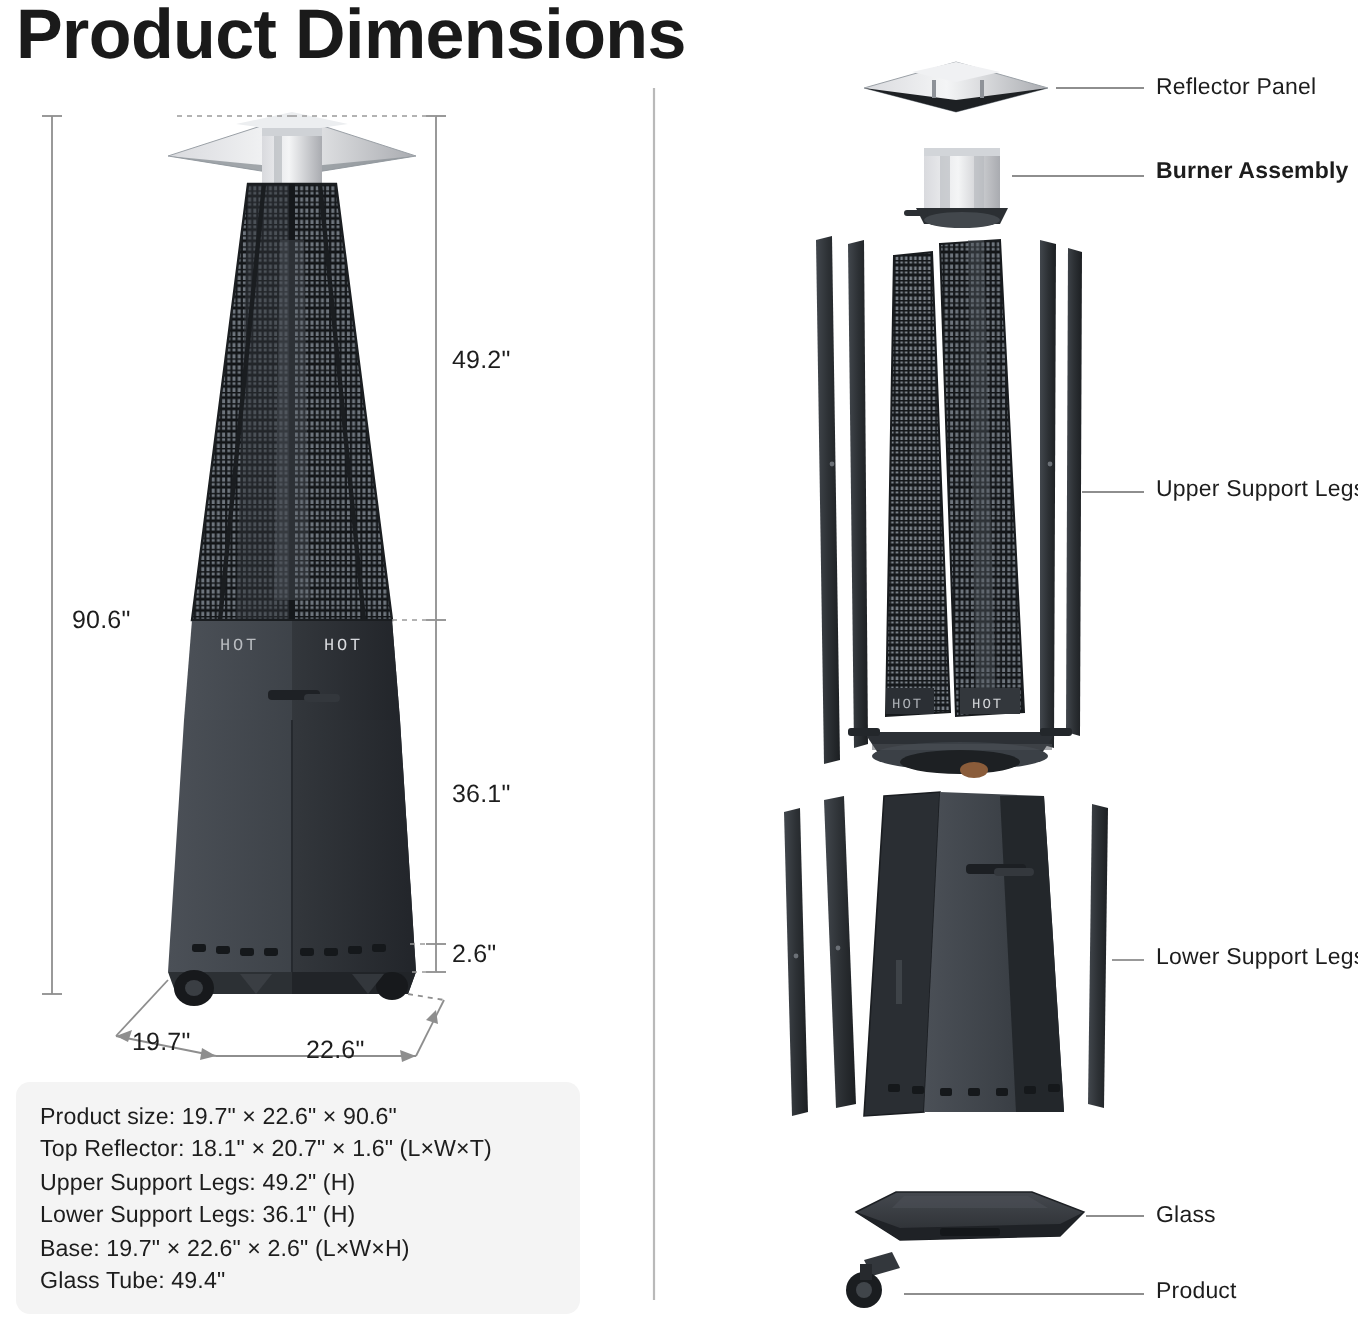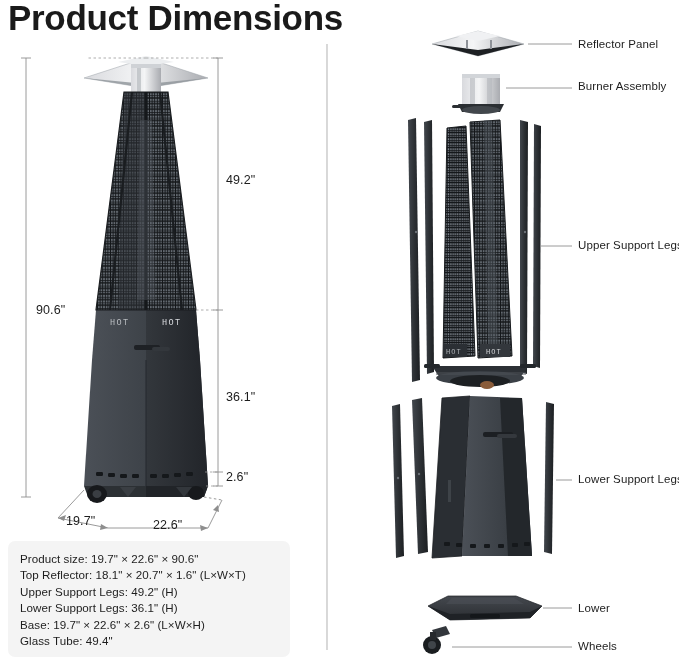--- a/index.html
+++ b/index.html
@@ -34,21 +34,21 @@
   .dim-26{left:226px;top:470px;}
   .dim-197{left:66px;top:514px;}
   .dim-226{left:153px;top:518px;}
 
   
   .callout{
     position:absolute;font-size:11.5px;color:#1d1d1d;
     white-space:nowrap;letter-spacing:0.1px;
   }
   .c-reflector{left:578px;top:38px;text-align:right;}
-  .c-burner{left:578px;top:80px;}
+  .c-burner{left:578px;top:80px;font-weight:bold;}
   .c-upper{left:578px;top:239px;}
   .c-lower{left:578px;top:473px;}
   .c-base{left:578px;top:602px;}
   .c-wheels{left:578px;top:640px;}
 
   
   .specbox{
     position:absolute;left:8px;top:541px;
     width:282px;height:116px;
     background:#f4f4f4;border-radius:7px;
@@ -319,22 +319,22 @@
   <div class="dim dim-492">49.2"</div>
   <div class="dim dim-361">36.1"</div>
   <div class="dim dim-26">2.6"</div>
   <div class="dim dim-197">19.7"</div>
   <div class="dim dim-226">22.6"</div>
 
   <div class="callout c-reflector">Reflector Panel</div>
   <div class="callout c-burner">Burner Assembly</div>
   <div class="callout c-upper">Upper Support Legs</div>
   <div class="callout c-lower">Lower Support Legs</div>
-  <div class="callout c-base">Lower</div>
-  <div class="callout c-wheels">Wheels</div>
+  <div class="callout c-base">Glass</div>
+  <div class="callout c-wheels">Product</div>
 
   <div class="specbox">
     <div class="specline">Product size: 19.7"  × 22.6"  × 90.6"</div>
     <div class="specline">Top Reflector: 18.1" × 20.7" × 1.6" (L×W×T)</div>
     <div class="specline">Upper Support Legs: 49.2" (H)</div>
     <div class="specline">Lower Support Legs: 36.1" (H)</div>
     <div class="specline">Base: 19.7" × 22.6" × 2.6" (L×W×H)</div>
     <div class="specline">Glass  Tube: 49.4"</div>
   </div>
 

